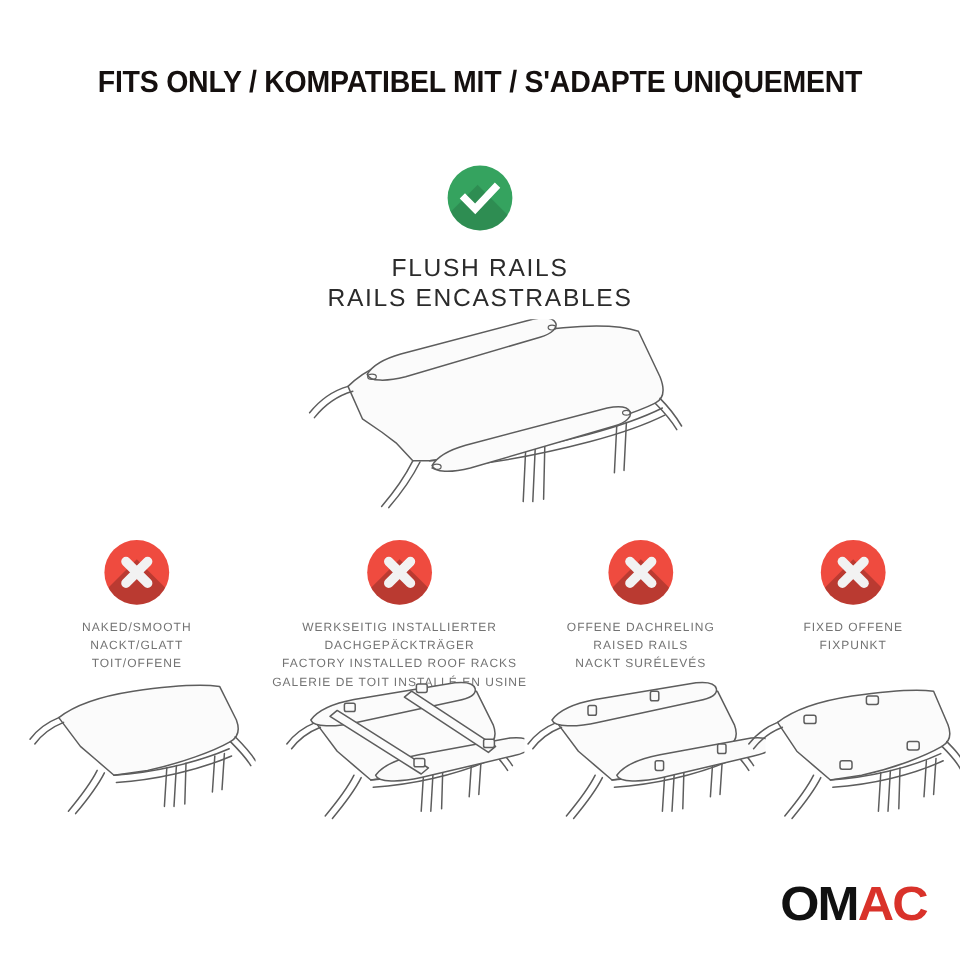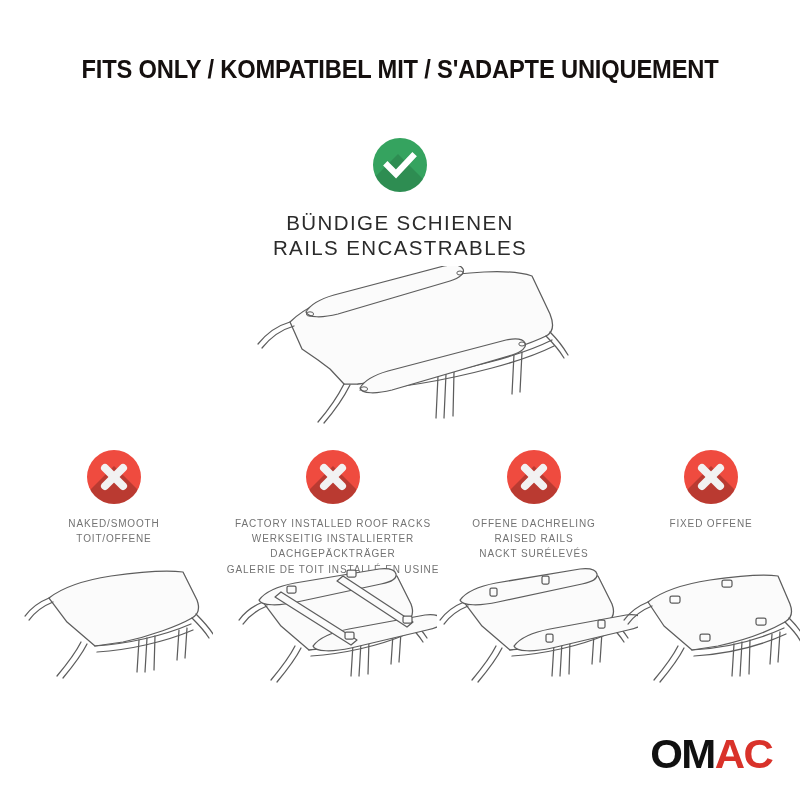--- a/index.html
+++ b/index.html
@@ -176,21 +176,21 @@
 <div id="primary-block">
 
   <span class="badge ok">
     <span class="shadow"></span>
     <svg viewBox="0 0 54 54" aria-hidden="true">
       <path d="M14.5 27.5 L23 36 L39.5 18.5" fill="none" stroke="#ffffff" stroke-width="6.2" stroke-linecap="square" stroke-linejoin="miter"></path>
     </svg>
   </span>
 
   <div class="primary-label">
-    <div>BÜNDIGE SCHIENEN</div>
+    <div>FLUSH RAILS</div>
     <div>RAILS ENCASTRABLES</div>
   </div>
 </div>
 
 <div id="primary-art">
   <svg viewBox="0 0 360 170" width="360" height="170">
 
     <path class="art-fill-light" d="M58 56 C74 40 100 30 128 24 C170 15 218 8 252 6
              C272 5 288 6 300 10
              L318 48
@@ -239,20 +239,21 @@
         <svg viewBox="0 0 54 54" aria-hidden="true">
           <g stroke="#f2f2f2" stroke-width="8" stroke-linecap="round">
             <line x1="18" y1="18" x2="36" y2="36"></line>
             <line x1="36" y1="18" x2="18" y2="36"></line>
           </g>
         </svg>
       </span>
     </div>
     <div class="opt-label">
       <div>NAKED/SMOOTH</div>
+      <div>NACKT/GLATT</div>
       <div>TOIT/OFFENE</div>
     </div>
     <div class="opt-art">
       <svg viewBox="0 0 198 138" width="198" height="138">
         <path class="art-fill-light" d="M34 44 C48 33 70 26 96 22 C124 18 152 16 168 18
                  L182 46 C185 54 184 60 177 64 C163 72 136 82 108 88
                  L80 92 L66 80 L52 68 Z"></path>
         <path class="art-stroke" d="M34 44 C24 48 16 54 10 62"></path>
         <path class="art-stroke" d="M38 48 C28 52 20 58 14 66"></path>
         <path class="art-stroke" d="M66 88 C60 100 52 110 42 122"></path>
@@ -276,22 +277,22 @@
         <span class="shadow"></span>
         <svg viewBox="0 0 54 54" aria-hidden="true">
           <g stroke="#f2f2f2" stroke-width="8" stroke-linecap="round">
             <line x1="18" y1="18" x2="36" y2="36"></line>
             <line x1="36" y1="18" x2="18" y2="36"></line>
           </g>
         </svg>
       </span>
     </div>
     <div class="opt-label">
+      <div>WERKSEITIG INSTALLIERTER DACHGEPÄCKTRÄGER</div>
       <div>FACTORY INSTALLED ROOF RACKS</div>
-      <div>WERKSEITIG INSTALLIERTER DACHGEPÄCKTRÄGER</div>
       <div>GALERIE DE TOIT INSTALLÉ EN USINE</div>
     </div>
     <div class="opt-art">
       <svg viewBox="0 0 208 142" width="208" height="142">
         <path class="art-fill-light" d="M34 52 C48 41 70 34 96 30 C124 26 152 24 168 26
                  L182 54 C185 62 184 68 177 72 C163 80 136 90 108 96
                  L80 100 L66 88 L52 76 Z"></path>
         <path class="art-stroke" d="M34 52 C24 56 16 62 10 70"></path>
         <path class="art-stroke" d="M38 56 C28 60 20 66 14 74"></path>
         <path class="art-stroke" d="M66 96 C60 108 52 118 42 130"></path>
@@ -379,20 +380,21 @@
         <svg viewBox="0 0 54 54" aria-hidden="true">
           <g stroke="#f2f2f2" stroke-width="8" stroke-linecap="round">
             <line x1="18" y1="18" x2="36" y2="36"></line>
             <line x1="36" y1="18" x2="18" y2="36"></line>
           </g>
         </svg>
       </span>
     </div>
     <div class="opt-label">
       <div>FIXED OFFENE</div>
+      <div>FIXPUNKT</div>
     </div>
     <div class="opt-art">
       <svg viewBox="0 0 186 142" width="186" height="142">
         <path class="art-fill-light" d="M30 52 C44 41 66 34 92 30 C120 26 146 24 160 26
                  L172 54 C175 62 174 68 167 72 C153 80 128 90 100 96
                  L74 100 L60 88 L46 76 Z"></path>
         <path class="art-stroke" d="M30 52 C20 56 12 62 6 70"></path>
         <path class="art-stroke" d="M34 56 C24 60 16 66 10 74"></path>
         <path class="art-stroke" d="M60 96 C54 108 46 118 36 130"></path>
         <path class="art-stroke" d="M66 98 C60 110 52 120 42 132"></path>

